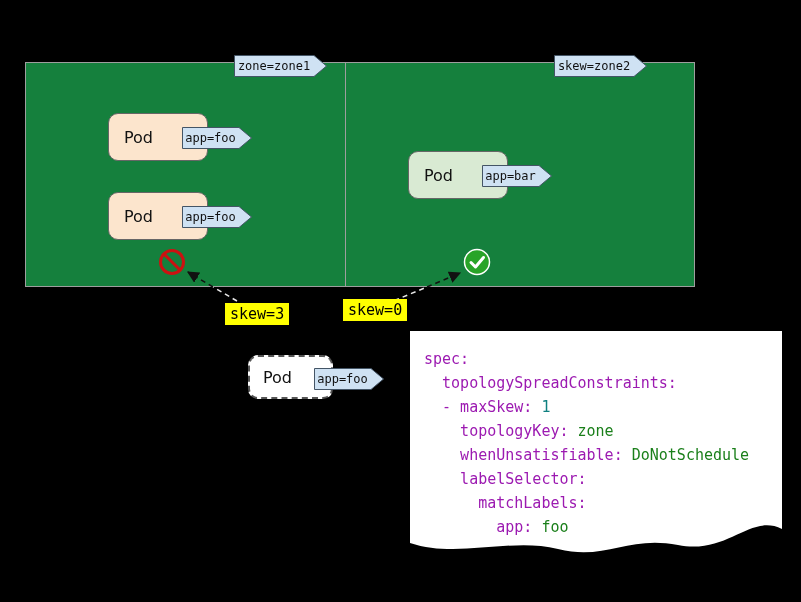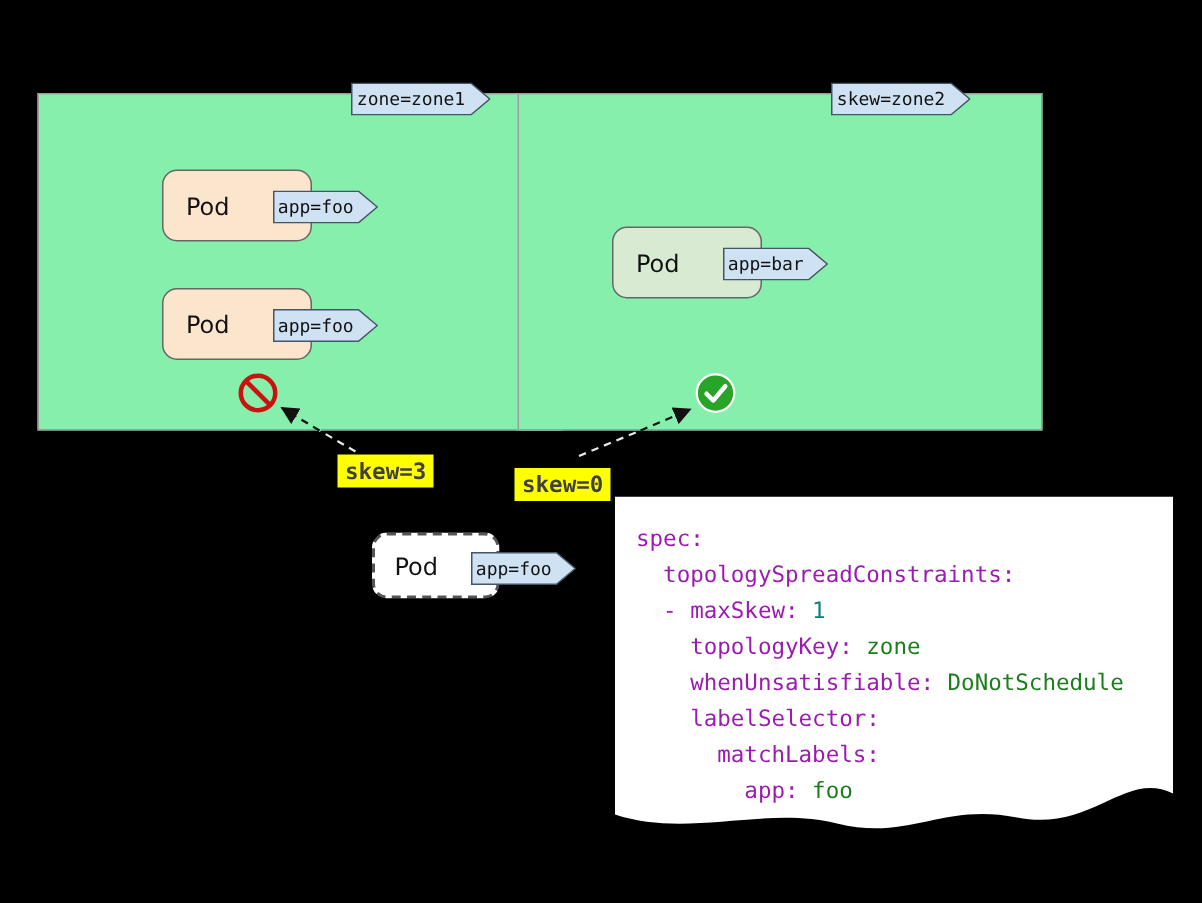--- a/index.html
+++ b/index.html
@@ -1,21 +1,21 @@
 <!DOCTYPE html>
 <html><head>
 <meta charset="utf-8">
 <style>
   html,body{margin:0;padding:0;}
   body{
     width:801px;height:602px;background:#000;position:relative;overflow:hidden;
     font-family:"DejaVu Sans","Liberation Sans",sans-serif;
   }
   .abs{position:absolute;}
-  .zone{position:absolute;width:350px;height:225px;background:#86efac;border:1px solid #9e9e9e;box-sizing:border-box;}
+  .zone{position:absolute;width:350px;height:225px;background:#15803d;border:1px solid #9e9e9e;box-sizing:border-box;}
   #zone1{left:25px;top:62px;}
   #zone2{left:345px;top:62px;}
 
   .flag{position:absolute;height:22px;}
   .flag svg{position:absolute;left:0;top:0;}
   .flag .flag-text{
     position:absolute;left:0;top:0;right:13px;bottom:0;
     display:flex;align-items:center;justify-content:center;
     font-family:"DejaVu Sans Mono","Liberation Mono",monospace;
     font-size:12px;color:#111;white-space:nowrap;
@@ -32,23 +32,23 @@
   .pod-bar{background:#d9ead3;}
   .pod .flag{left:73px;top:13px;width:70px;}
   .pod-new{
     position:absolute;width:85px;height:44px;border-radius:10px;
     border:2px dashed #555;background:#fff;box-sizing:border-box;
     display:flex;align-items:center;padding-left:13px;font-size:16px;color:#111;
   }
   .pod-new .flag{left:64px;top:11px;width:70px;}
 
   .skew{
-    position:absolute;background:#ffff00;color:#404040;
+    position:absolute;background:#ffff00;color:#000000;
     font-family:"DejaVu Sans Mono","Liberation Mono",monospace;
-    font-size:15px;font-weight:bold;padding:2px 5px;
+    font-size:15px;font-weight:normal;padding:2px 5px;
   }
 
   .code-wrap{position:absolute;left:410px;top:331px;width:372px;height:240px;}
   .code-wrap .paper{position:absolute;left:0;top:0;}
   .code{
     position:relative;z-index:1;padding:16px 16px 0 14px;
     font-family:"DejaVu Sans Mono","Liberation Mono",monospace;
     font-size:15px;line-height:24px;color:#111;
   }
   .code div{white-space:pre;}
@@ -123,21 +123,21 @@
       <path d="M0,0 L10,5 L0,10 Z" fill="#111"></path>
     </marker>
   </defs>
   <path d="M237,301 L213,287" stroke="#e8e8e8" stroke-width="1.5" stroke-dasharray="5 4" fill="none"></path>
   <path d="M213,287 L188,272" stroke="#111" stroke-width="1.5" stroke-dasharray="5 4" fill="none" marker-end="url(#ahb)"></path>
   <path d="M386,304 L427,287" stroke="#e8e8e8" stroke-width="1.5" stroke-dasharray="5 4" fill="none"></path>
   <path d="M427,287 L460,273" stroke="#111" stroke-width="1.5" stroke-dasharray="5 4" fill="none" marker-end="url(#ahb)"></path>
 </svg>
 
 <div class="skew" style="left:225px;top:303px;">skew=3</div>
-<div class="skew" style="left:343px;top:312px;">skew=0</div>
+<div class="skew" style="left:343px;top:299px;">skew=0</div>
 
 <div class="pod-new" style="left:248px;top:355px;">
   <span>Pod</span>
   <div class="flag">
     <svg width="70" height="22">
       <path d="M0.5,0.5 H57 L69.5,11 L57,21.5 H0.5 Z" fill="#cfe2f3" stroke="#445566"></path>
     </svg>
     <span class="flag-text">app=foo</span>
   </div>
 </div>

